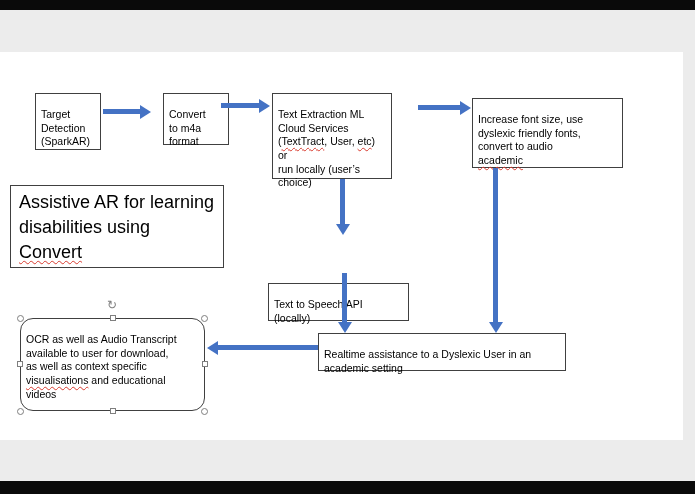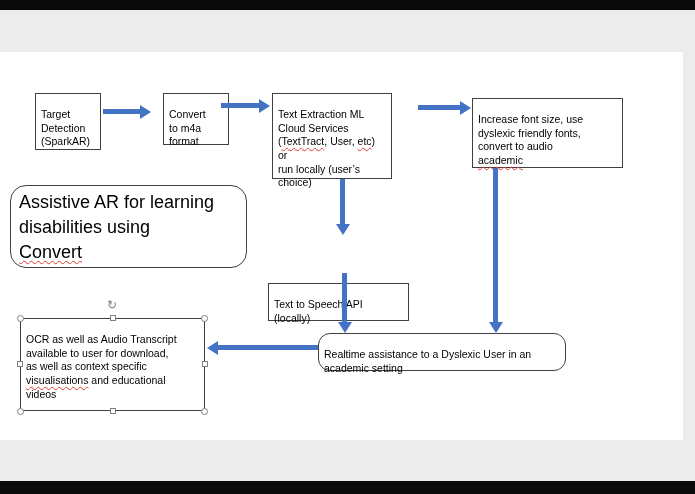--- a/index.html
+++ b/index.html
@@ -55,21 +55,21 @@
 </style>
 </head>
 <body>
 
 <div class="screen">
 
   <div class="bar top-bar"></div>
 
   <div class="slide">
 
-    <div class="title-box" style="left:10px;top:133px;width:237px;height:83px;border-radius:16px;"><span>Assistive AR for learning
+    <div class="title-box" style="left:10px;top:133px;width:214px;height:83px;"><span>Assistive AR for learning
 disabilities using
 </span><span class="misspell">Convert</span></div>
 
     <div class="box" style="left:35px;top:41px;width:66px;height:57px;"><span>Target
 Detection
 (SparkAR)</span></div>
 
     <div class="box" style="left:152px;top:41px;width:66px;height:52px;margin-left:11px;"><span>Convert
 to m4a
 format</span></div>
@@ -81,24 +81,24 @@
 choice)</span></div>
 
     <div class="box" style="left:472px;top:46px;width:151px;height:70px;"><span>Increase font size, use
 dyslexic friendly fonts,
 convert to audio
 </span><span class="misspell">academic</span></div>
 
     <div class="box" style="left:268px;top:183px;width:141px;height:38px;margin-top:48px;"><span>Text to Speech API
 (locally)</span></div>
 
-    <div class="box" style="left:318px;top:281px;width:248px;height:38px;border-radius:12px;"><span>Realtime assistance to a Dyslexic User in an
+    <div class="box" style="left:318px;top:281px;width:248px;height:38px;"><span>Realtime assistance to a Dyslexic User in an
 academic setting</span></div>
 
-    <div class="box" style="left:20px;top:266px;width:185px;height:93px;"><span>OCR as well as Audio Transcript
+    <div class="box" style="left:20px;top:266px;width:185px;height:93px;border-radius:13px;"><span>OCR as well as Audio Transcript
 available to user for download,
 as well as context specific
 </span><span class="misspell">visualisations</span><span> and educational
 videos</span></div>
 
     <div class="arrow arrow-right" style="left:103px;top:57px;width:37px;"></div>
     <div class="arrow arrow-right" style="left:221px;top:51px;width:38px;"></div>
     <div class="arrow arrow-right" style="left:418px;top:53px;width:42px;"></div>
     <div class="arrow arrow-down" style="left:340px;top:127px;height:45px;"></div>
     <div class="arrow arrow-down" style="left:342px;top:221px;height:49px;"></div>

